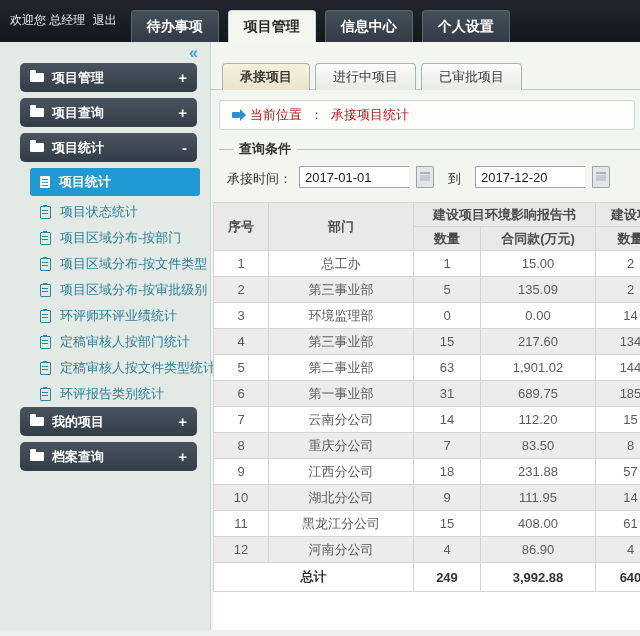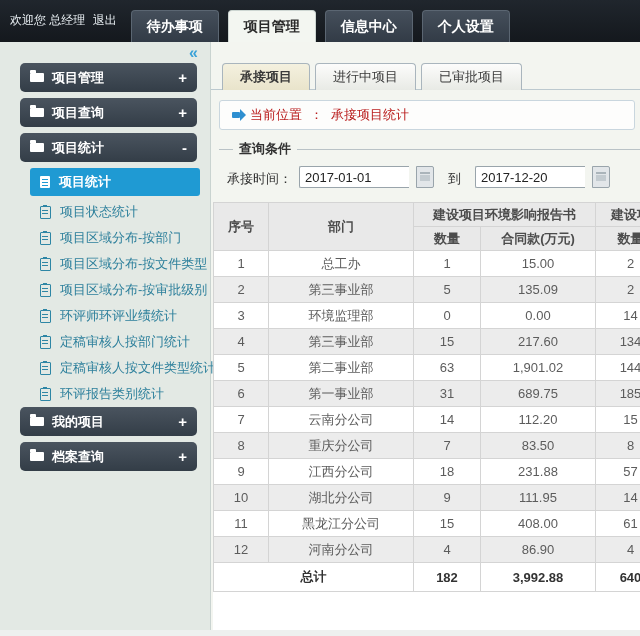--- a/index.html
+++ b/index.html
@@ -377,21 +377,21 @@
             <td>12</td>
             <td>河南分公司</td>
             <td>4</td>
             <td class="amount">86.90</td>
             <td>4</td>
           </tr>
         </tbody>
       <tfoot>
           <tr>
             <td colspan="2">总计</td>
-            <td>182</td>
+            <td>249</td>
             <td class="amount">3,992.88</td>
             <td>640</td>
           </tr>
         </tfoot>
     </table>
   </div>
 </div>
 
 <div class="bottom-strip"></div>
 

